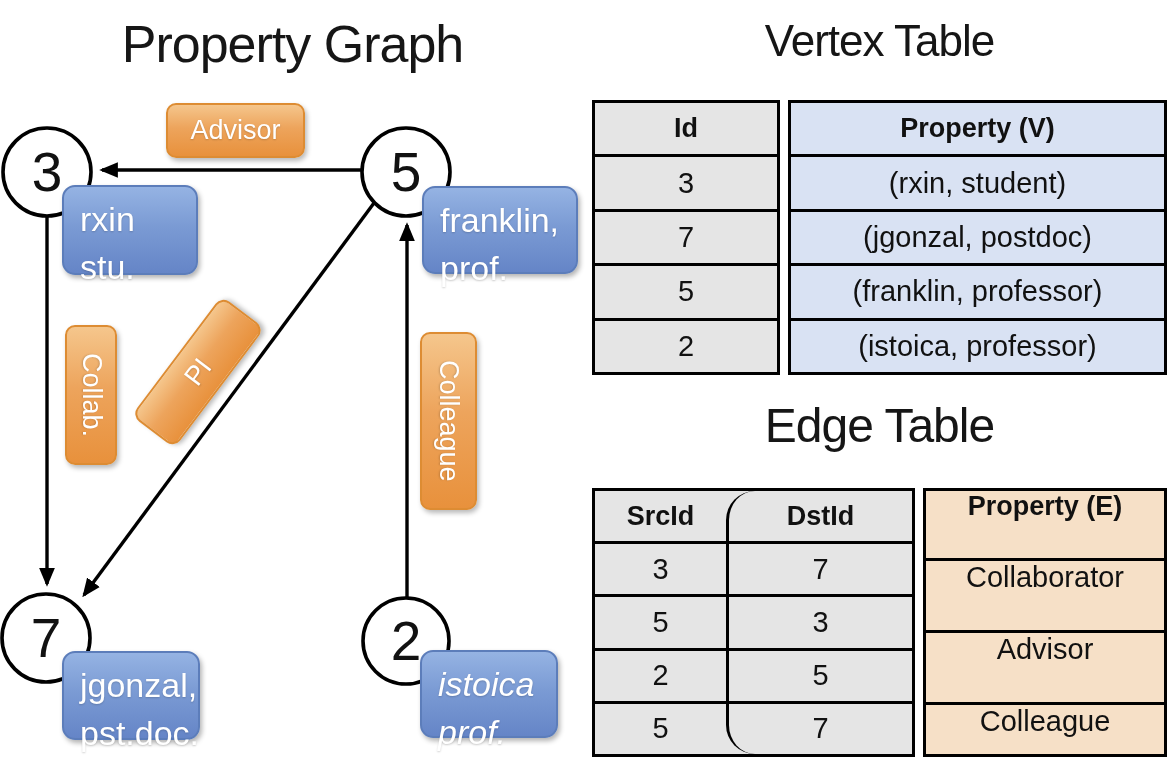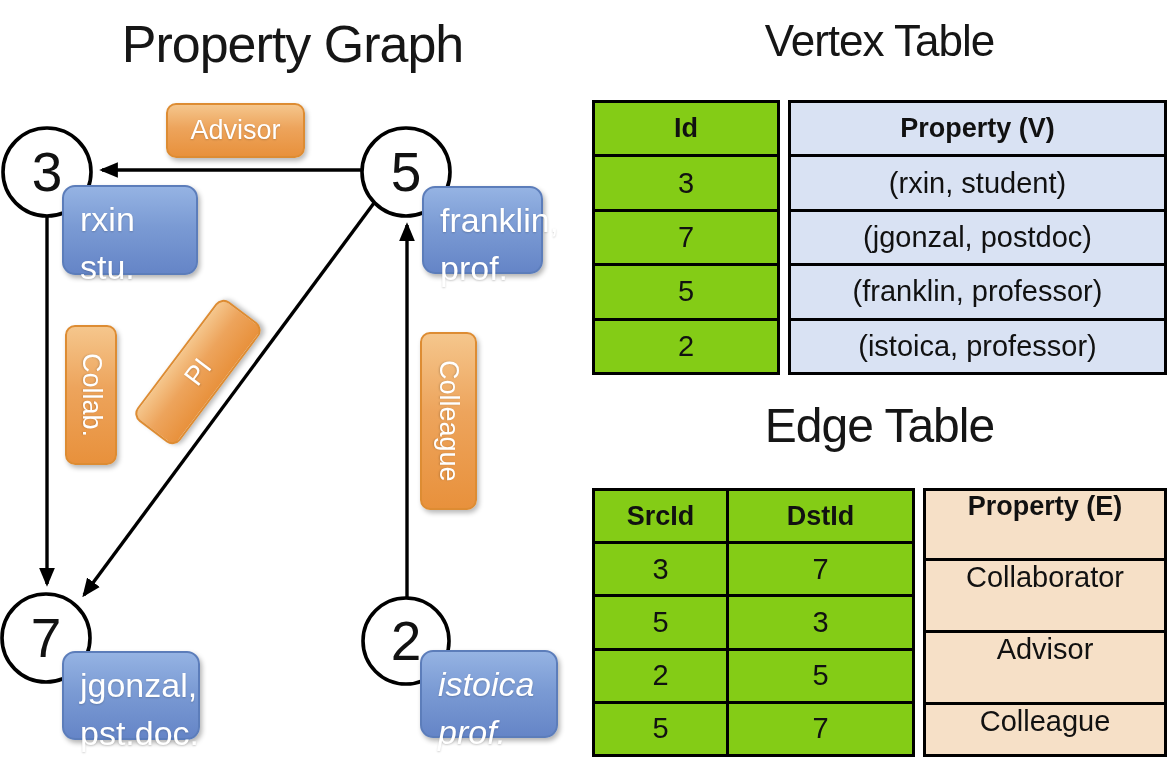--- a/index.html
+++ b/index.html
@@ -27,33 +27,33 @@
     background:linear-gradient(180deg,#95b3e3 0%,#7b9bd4 45%,#6585c7 100%);
     border:2px solid #5c7dba;border-radius:13px;
     box-shadow:2px 3px 5px rgba(0,0,0,0.30);
     color:#fff;font-size:34px;line-height:1.42;
     padding:8px 6px 0 16px;box-sizing:border-box;
     text-shadow:0 1px 2px rgba(0,0,0,0.18);
   }
   
   .tbox{
     position:absolute;border:3px solid #000;box-sizing:border-box;
-    display:flex;flex-direction:column;background:#84cc16;
+    display:flex;flex-direction:column;background:#e5e5e5;
   }
   .tbox.bluefill{background:#d9e2f3;}
   .tbox.tanfill{background:#f6e0c7;gap:36px;}
   .trow{
     flex:1;display:flex;align-items:center;justify-content:center;
     font-size:29px;border-top:3px solid #000;
   }
   .trow:first-child{border-top:none;}
   .trow.hdr{font-weight:bold;font-size:27px;}
   .twocol{flex-direction:row;padding:0;text-align:center;}
   .tcol{flex:1;display:flex;flex-direction:column;height:100%;}
-  .tcol+.tcol{border-left:3px solid #000;}
+  .tcol+.tcol{border-left:3px solid #000;border-radius:29px;}
   .tcol .tcell{
     flex:1;display:flex;align-items:center;justify-content:center;
     font-size:29px;border-top:3px solid #000;
   }
   .tcol .tcell:first-child{border-top:none;font-weight:bold;font-size:27px;}
   svg text{font-family:"Liberation Sans",sans-serif;}
 </style>
 </head>
 <body>
 
@@ -85,21 +85,21 @@
 
   <div class="abs obox" style="left:166px;top:103px;width:139px;height:55px;">Advisor</div>
   <div class="abs obox vlabel" style="left:65px;top:325px;width:52px;height:140px;">Collab.</div>
   <div class="abs obox" style="left:123px;top:345px;width:150px;height:54px;transform:rotate(-53deg);">PI</div>
   <div class="abs obox vlabel" style="left:420px;top:332px;width:57px;height:178px;">Colleague</div>
 
   <div class="abs bbox" style="left:62px;top:185px;width:136px;height:90px;">
     <div>rxin</div>
     <div>stu.</div>
   </div>
-  <div class="abs bbox" style="left:422px;top:186px;width:121px;height:88px;">
+  <div class="abs bbox" style="left:422px;top:186px;width:156px;height:88px;">
     <div>franklin,</div>
     <div>prof.</div>
   </div>
   <div class="abs bbox" style="left:62px;top:651px;width:138px;height:89px;">
     <div>jgonzal,</div>
     <div>pst.doc.</div>
   </div>
   <div class="abs bbox" style="left:420px;top:650px;width:138px;height:88px;font-style:italic;">
     <div>istoica</div>
     <div>prof.</div>

